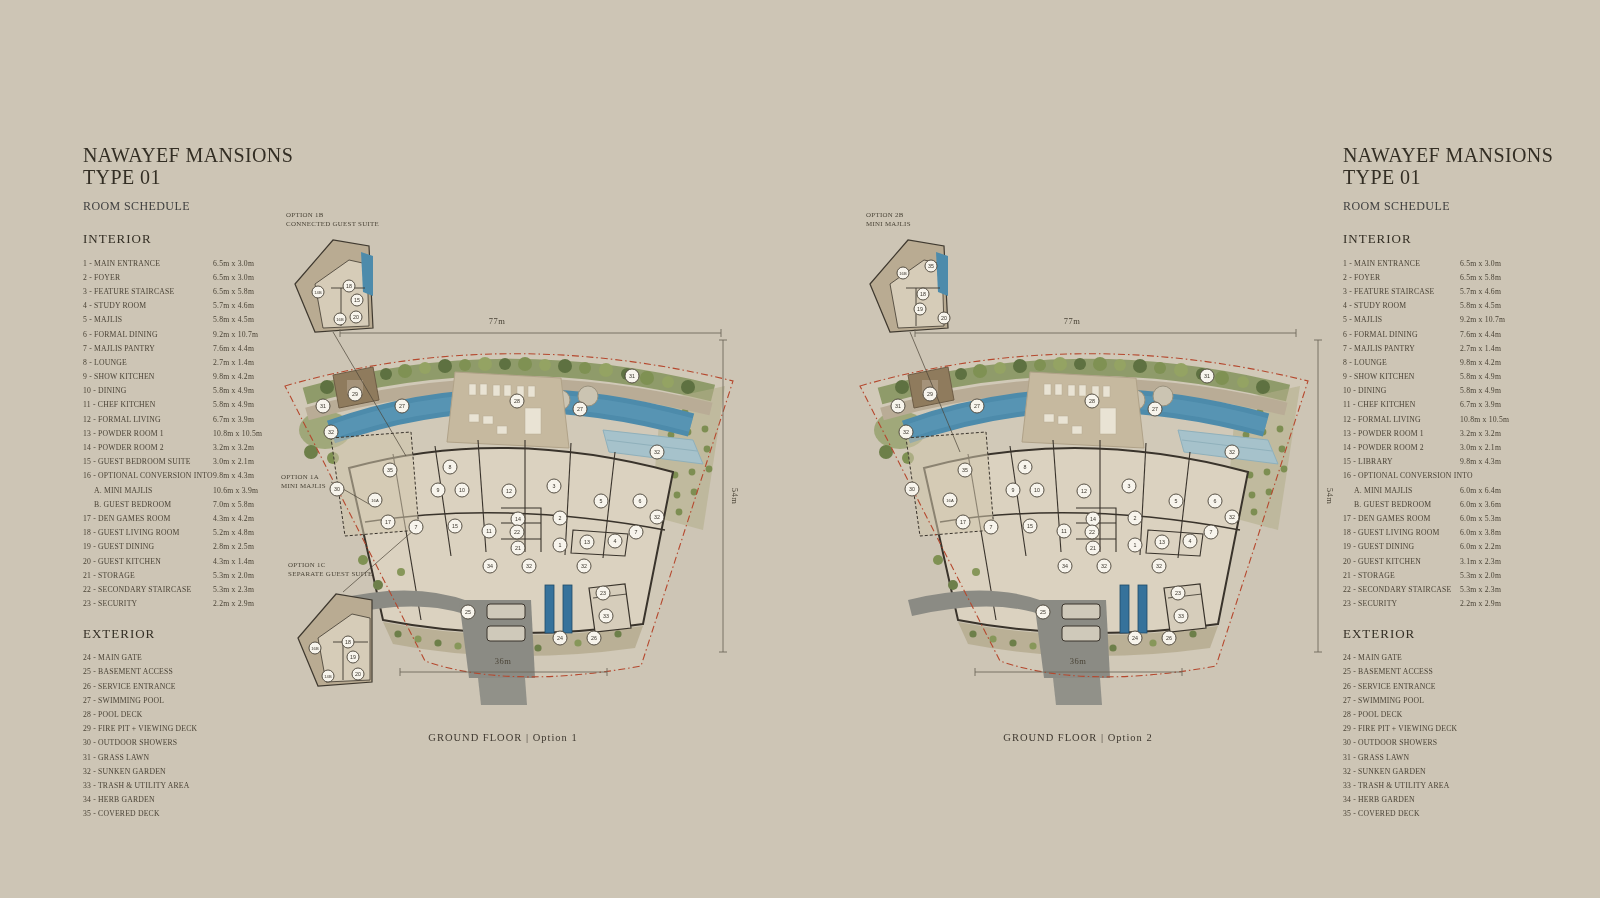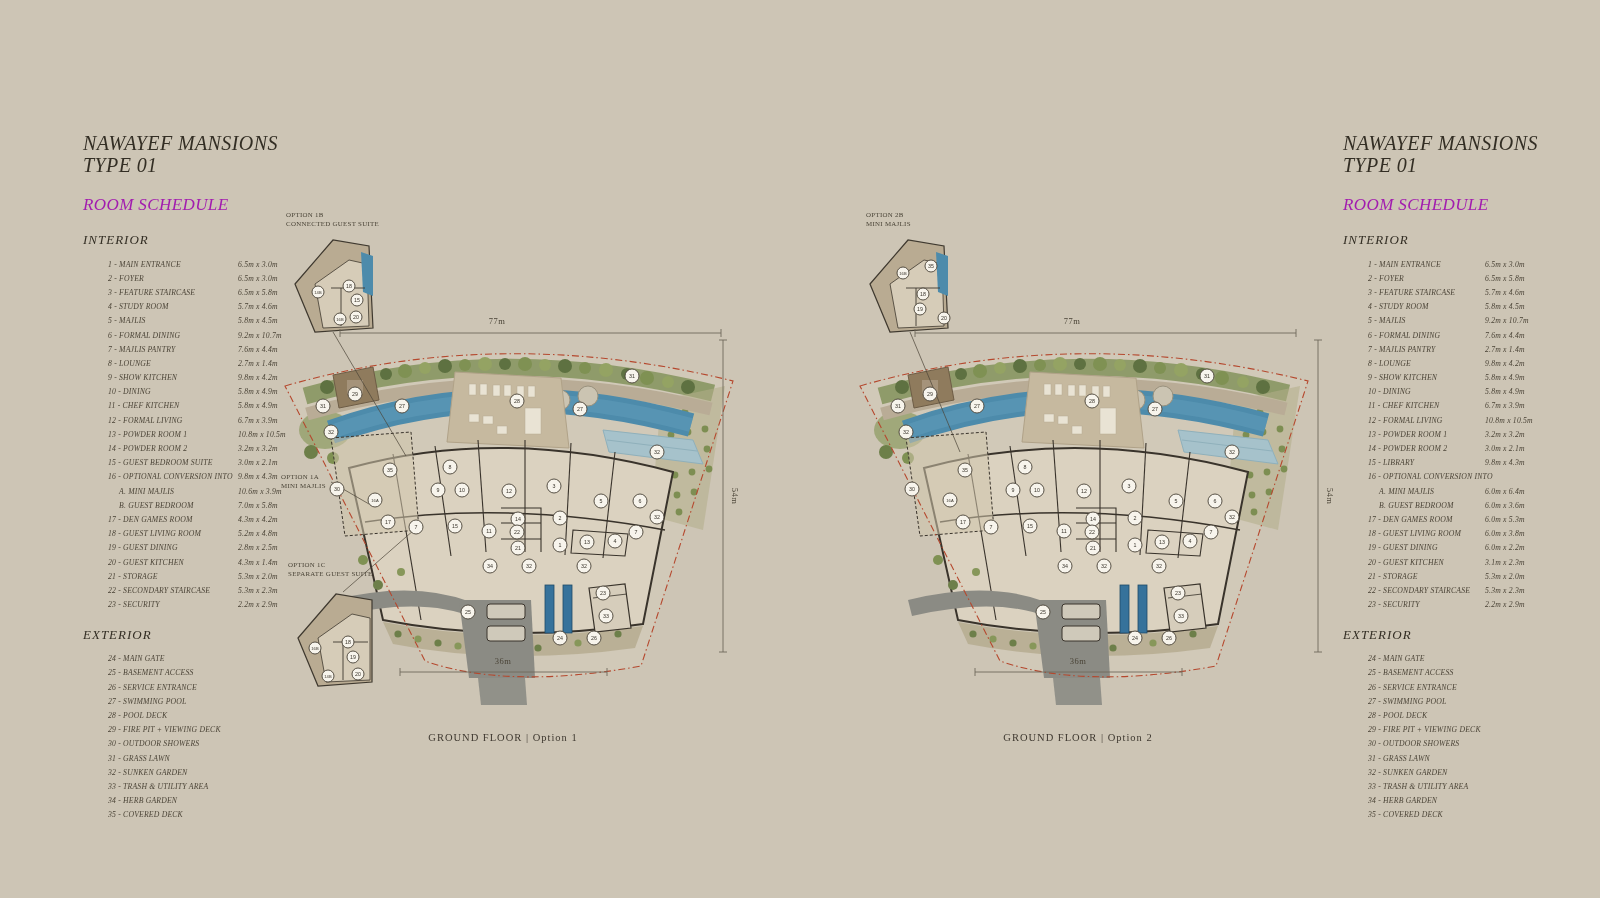--- a/index.html
+++ b/index.html
@@ -3,29 +3,29 @@
 <meta charset="utf-8">
 <style>
   html,body{margin:0;padding:0;}
   .sheet{
     position:relative;width:1600px;height:898px;overflow:hidden;
     background:#cdc5b5;
     font-family:"Liberation Serif","DejaVu Serif",serif;
     color:#463f33;
   }
   
-  .schedule{position:absolute;top:132px;width:215px;font-style:italic;}
+  .schedule{position:absolute;top:144px;width:215px;}
   .schedule--left{left:83px;}
   .schedule--right{left:1343px;}
   .sched-title{font-size:20px;line-height:1.1;letter-spacing:.4px;color:#332e24;}
-  .sched-sub{font-size:17px;letter-spacing:.4px;color:#a21caf;margin-top:19px;}
+  .sched-sub{font-size:12px;letter-spacing:.4px;color:#404040;margin-top:11px;}
   .sec-header{font-size:13px;letter-spacing:1px;color:#332e24;margin:0 0 9px 0;}
   .sec{margin-top:17px;}
   .sec--ext{margin-top:15px;}
-  .rows{font-size:7.7px;letter-spacing:.2px;color:#4a4336;margin-left:25px;}
+  .rows{font-size:7.7px;letter-spacing:.2px;color:#4a4336;}
   .row{display:flex;height:14.2px;align-items:center;}
   .row .nm{width:130px;white-space:nowrap;}
   .schedule--right .row .nm{width:117px;}
   .row.indent .nm{padding-left:11px;box-sizing:border-box;}
   .row .dm{white-space:nowrap;}
   
   .plan-svg{position:absolute;top:200px;width:490px;height:570px;}
   #plan1{left:273px;}
   #plan2{left:848px;}
   .site{fill:#d1c9b8;}

